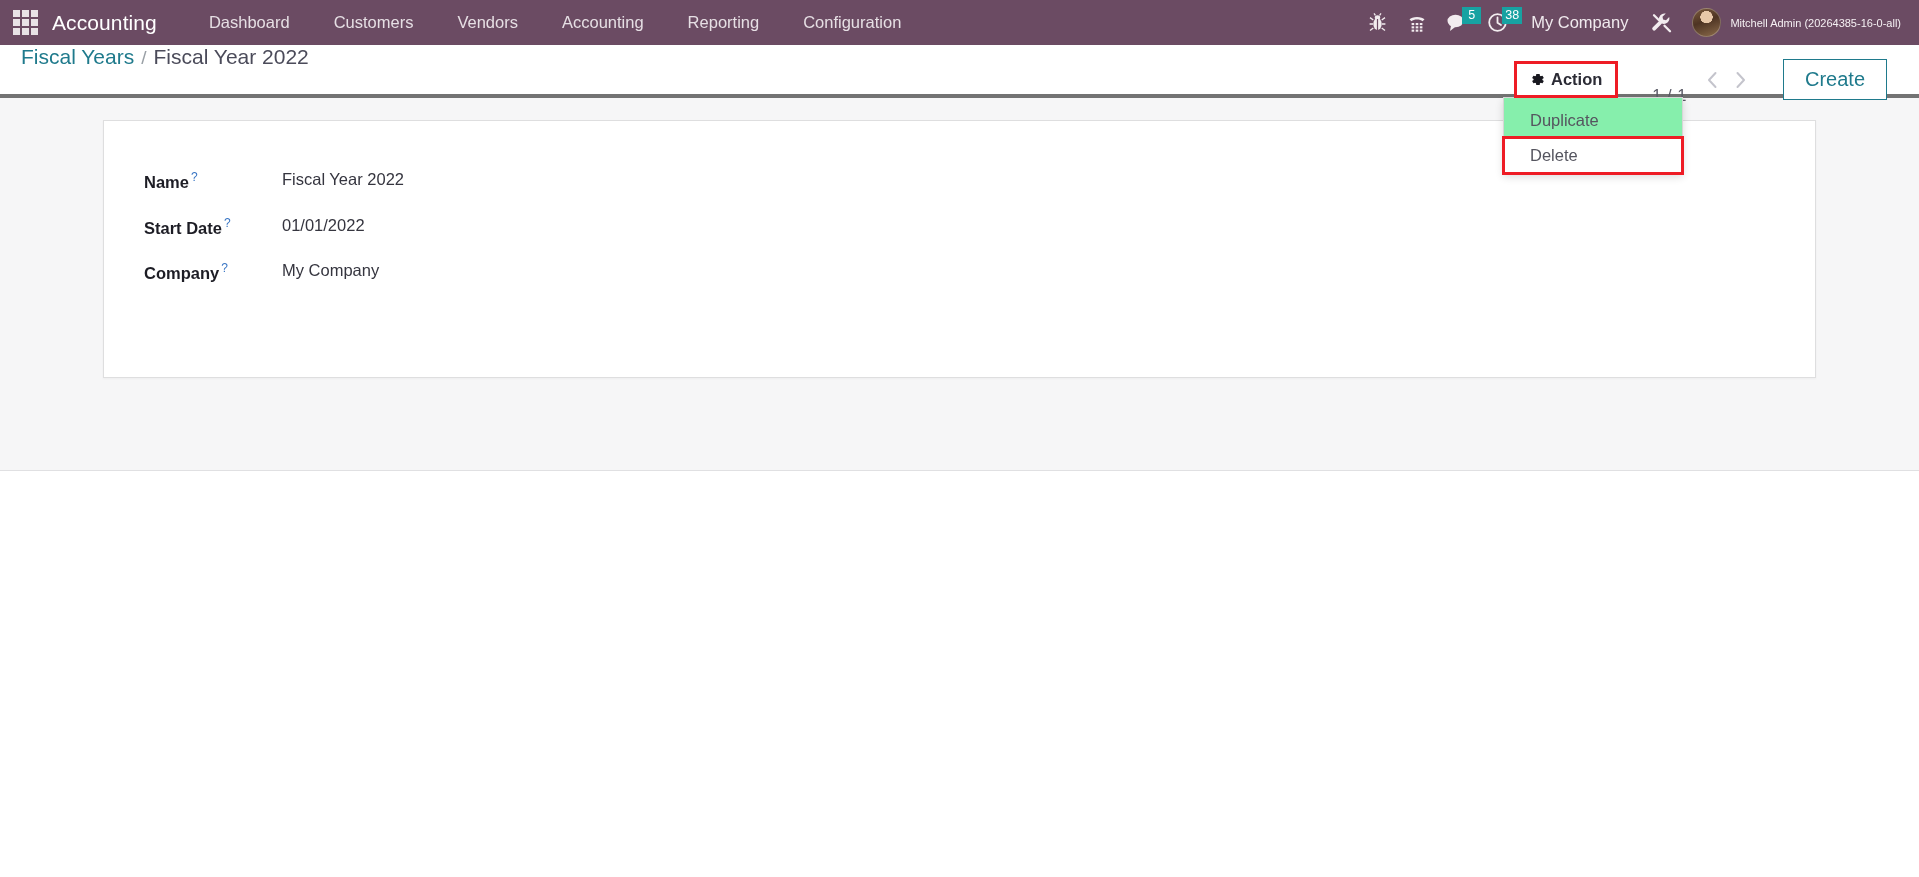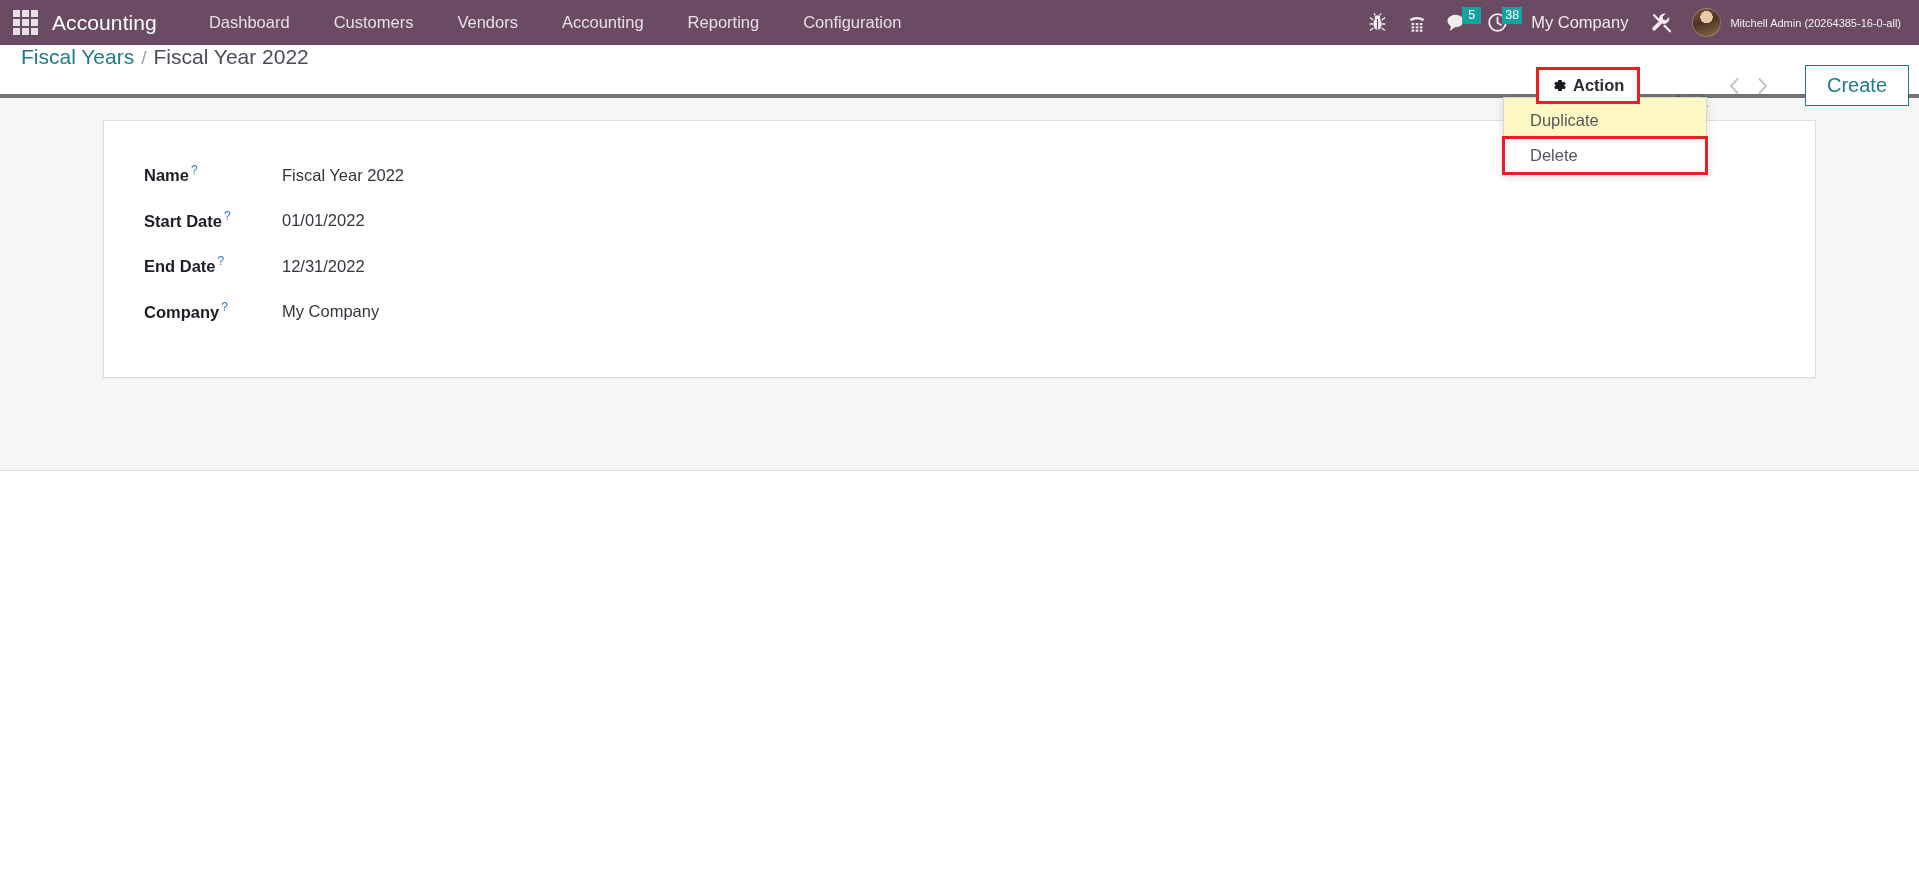--- a/index.html
+++ b/index.html
@@ -127,25 +127,25 @@
     align-items: baseline;
     gap: 7px;
   }
   .bc-link { color: #1f7a8c; cursor: pointer; }
   .bc-sep { color: #9aa0a6; font-size: 19px; }
   .bc-current { color: #4b4b5a; }
 
   .cp-right {
     position: absolute;
     right: 0;
-    top: 18px;
+    top: 12px;
     height: 45px;
     display: flex;
     align-items: center;
-    padding-right: 10px;
+    padding-right: 32px;
   }
   .divider-v {
     width: 1px;
     height: 26px;
     background: #dcdcdc;
     margin: 0 2px;
   }
   .action-btn {
     display: flex;
     align-items: center;
@@ -192,22 +192,22 @@
     padding: 8px 21px;
     cursor: pointer;
     font-family: "Liberation Sans", sans-serif;
   }
 
   
   .dropdown {
     position: absolute;
     top: 97px;
     left: 1503px;
-    width: 204px;
-    background: #fef9c3;
+    width: 180px;
+    background: #86efac;
     border: 1px solid #d6d6d6;
     box-shadow: 0 3px 8px rgba(0,0,0,.14);
     z-index: 30;
     padding: 5px 0 0 0;
   }
   .dd-item {
     font-size: 16.5px;
     color: #55555f;
     padding: 8px 0 8px 26px;
     cursor: pointer;
@@ -232,22 +232,23 @@
     background: #ffffff;
     border: 1px solid #dededf;
     margin: 0 auto;
     width: 1713px;
     height: 258px;
     box-shadow: 0 1px 2px rgba(0,0,0,.04);
     padding: 42px 0 0 40px;
   }
   .field-row {
     display: flex;
-    align-items: flex-end;
+    align-items: flex-start;
     margin-bottom: 24px;
+    margin-top: 7px;
   }
   .field-label {
     width: 138px;
     font-size: 16.5px;
     font-weight: 700;
     color: #1d1d25;
     flex: none;
   }
   .tip {
     color: #3a76c4;
@@ -402,26 +403,20 @@
       <div class="field-value">Fiscal Year 2022</div>
     </div>
 
     <div class="field-row">
       <div class="field-label">
         <span>Start Date</span><span class="tip">?</span>
       </div>
       <div class="field-value">01/01/2022</div>
     </div>
 
-    <div class="field-row">
-      <div class="field-label">
-        <span>End Date</span><span class="tip">?</span>
-      </div>
-      <div class="field-value">12/31/2022</div>
-    </div>
 
     <div class="field-row">
       <div class="field-label">
         <span>Company</span><span class="tip">?</span>
       </div>
       <div class="field-value">My Company</div>
     </div>
 
   </div>
 </div>

